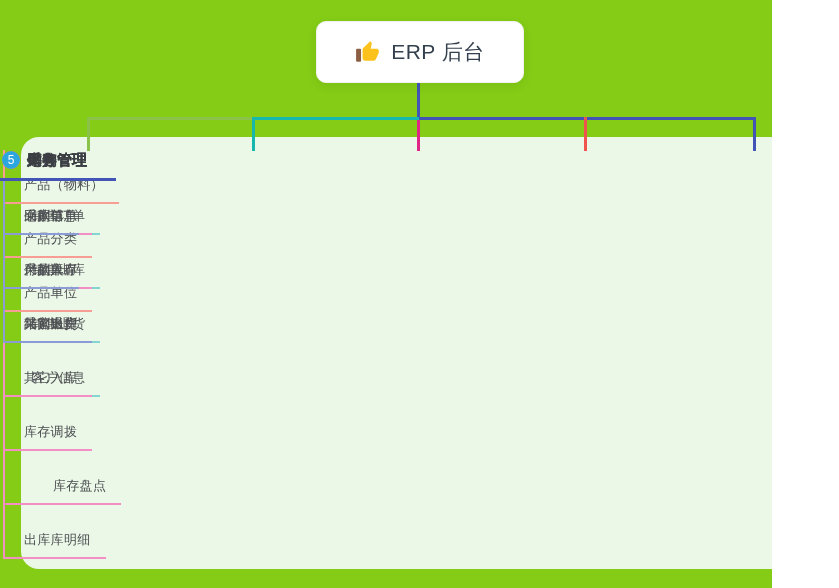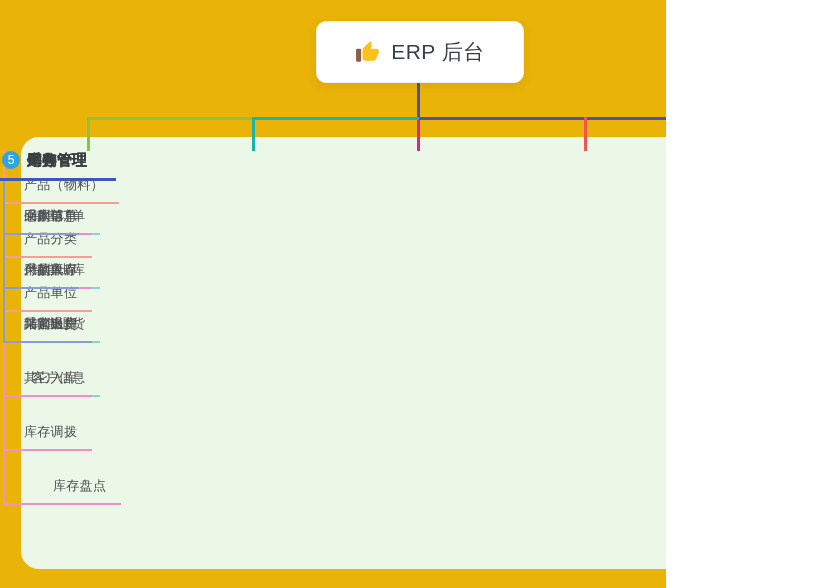--- a/index.html
+++ b/index.html
@@ -1,17 +1,17 @@
 <!DOCTYPE html>
 <html><head>
 <meta charset="utf-8">
 <style>
   html,body { margin:0; padding:0; background:#fff; }
   #canvas {
-    position:relative; width:666px; height:588px; background:#eab308;
+    position:relative; width:772px; height:588px; background:#84cc16;
     font-family:"Liberation Sans","DejaVu Sans",sans-serif; overflow:hidden;
   }
 
   
   .root-node {
     position:absolute; left:316px; top:21px; width:206px; height:60px;
     background:#ffffff; border:1px solid #f1f1f1; border-radius:10px;
     box-shadow:0 3px 12px rgba(0,0,0,.07);
     display:flex; align-items:center; justify-content:center; gap:10px;
     font-size:21px; color:#35404e; letter-spacing:.5px; z-index:3;
@@ -123,20 +123,21 @@
         <span class="badge" style="background: rgb(251, 173, 51);">3</span>
         <span>库存管理</span>
       </div>
       <div class="children" style="border-left-color: rgb(244, 143, 197);">
         <div class="child" style="border-bottom-color: rgb(244, 143, 197);">仓库信息</div>
         <div class="child" style="border-bottom-color: rgb(244, 143, 197);">产品库存</div>
         <div class="child" style="border-bottom-color: rgb(244, 143, 197);">其它出库</div>
         <div class="child" style="border-bottom-color: rgb(244, 143, 197);">其它入库</div>
         <div class="child" style="border-bottom-color: rgb(244, 143, 197);">库存调拨</div>
         <div class="child" style="border-bottom-color: rgb(244, 143, 197); padding-left: 48px;">库存盘点</div>
+        <div class="child" style="border-bottom-color: rgb(244, 143, 197);">出库库明细</div>
       </div>
     </div>
 
     <div class="branch-col">
       <div class="children" style="border-left-color: rgb(247, 157, 147);">
         <div class="child" style="border-bottom-color: rgb(247, 157, 147); text-align: center;">产品（物料）</div>
         <div class="child" style="border-bottom-color: rgb(247, 157, 147);">产品分类</div>
         <div class="child" style="border-bottom-color: rgb(247, 157, 147); text-align: center;">产品单位</div>
       </div>
     </div>

